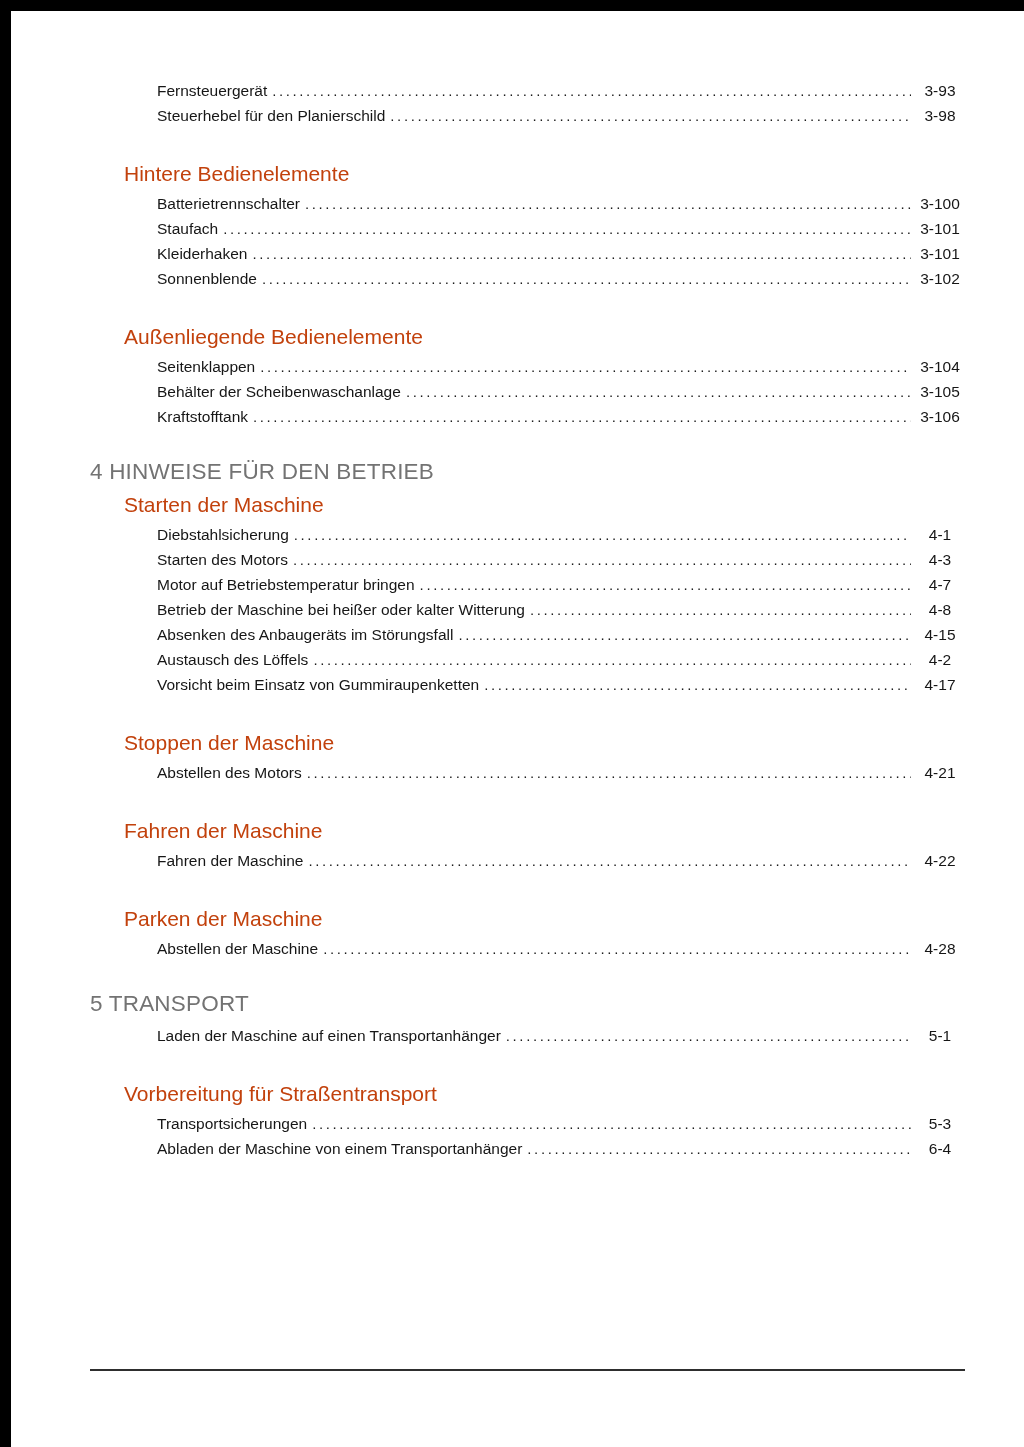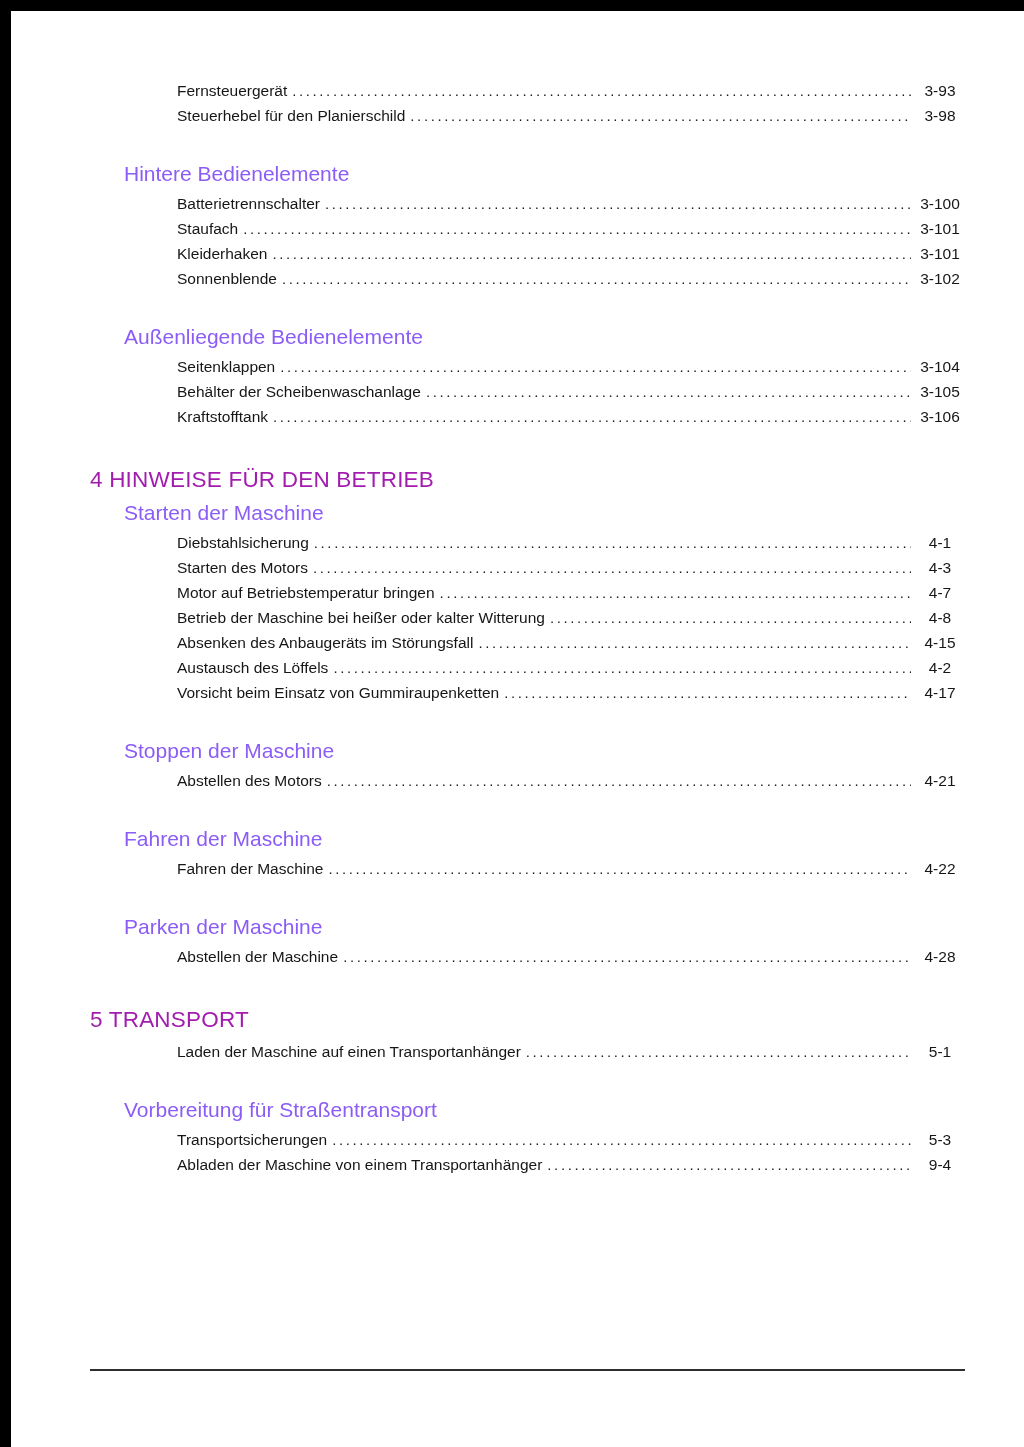--- a/index.html
+++ b/index.html
@@ -26,42 +26,42 @@
     position: absolute;
     left: 90px; top: 78px;
     width: 873px;
   }
 
   .toc-chapter {
     font-size: 22.5px;
     line-height: 30px;
     font-weight: 400;
     letter-spacing: 0.2px;
-    margin-top: 36px;
-    color: #a21caf;
+    margin-top: 28px;
+    color: #737373;
   }
   .toc-section { margin-top: 32px; }
   .toc-chapter + .toc-section { margin-top: 4px; }
   .toc-section-title {
     font-size: 21px;
     line-height: 28px;
     font-weight: 400;
     padding-left: 34px;
     margin-bottom: 3px;
-    color: #8b5cf6;
+    color: #c2410c;
   }
   .toc-list { padding-left: 67px; }
 
   .toc-row {
     display: flex;
     align-items: baseline;
     font-size: 15.5px;
     line-height: 25px;
   }
-  .toc-label { white-space: nowrap; margin-left: 20px; }
+  .toc-label { white-space: nowrap; }
   .toc-dots {
     flex: 1 1 auto;
     overflow: hidden;
     white-space: nowrap;
     min-width: 12px;
     margin: 0 6px 0 5px;
   }
   .toc-dots::after {
     content: "..............................................................................................................................................................................................";
     letter-spacing: 2.6px;
@@ -233,20 +233,20 @@
         <div class="toc-section-title">Vorbereitung für Straßentransport</div>
         <div class="toc-list">
           <div class="toc-row">
             <span class="toc-label">Transportsicherungen</span>
             <span class="toc-dots"></span>
             <span class="toc-page">5-3</span>
           </div>
           <div class="toc-row">
             <span class="toc-label">Abladen der Maschine von einem Transportanhänger</span>
             <span class="toc-dots"></span>
-            <span class="toc-page">9-4</span>
+            <span class="toc-page">6-4</span>
           </div>
         </div>
       </div>
     </div>
 
   <div class="bottom-rule"></div>
 </div>
 
 </body></html>

